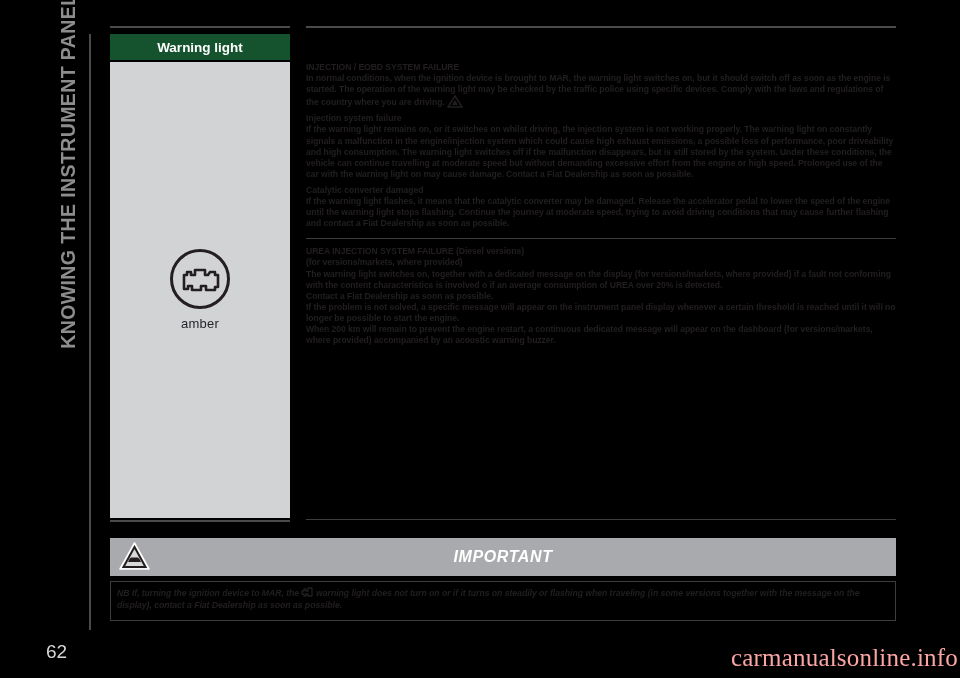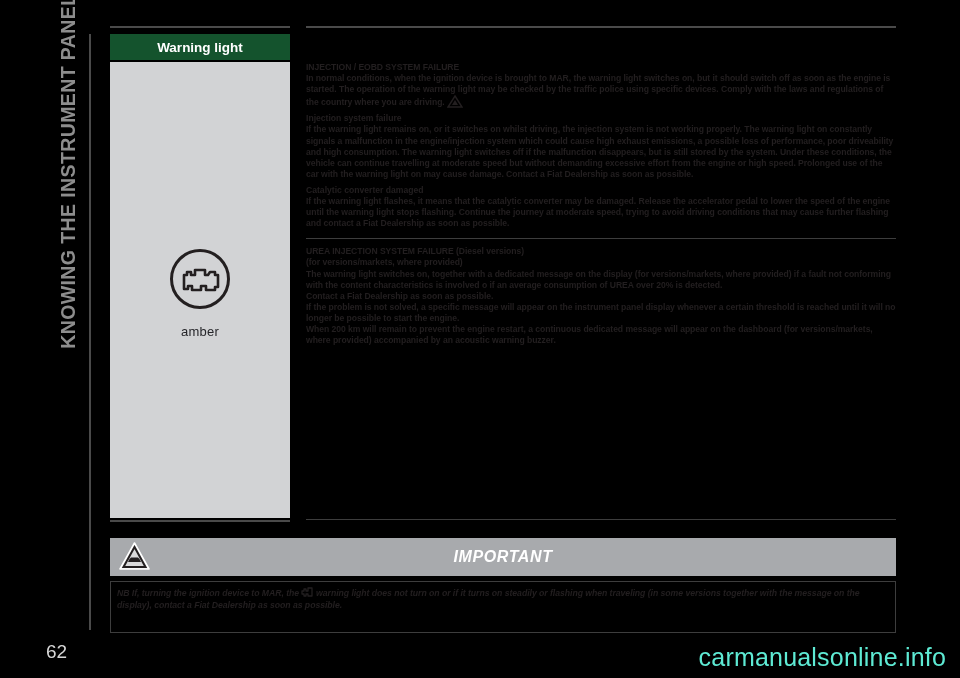--- a/index.html
+++ b/index.html
@@ -109,21 +109,21 @@
     width: 180px;
     text-align: center;
   }
   #engine-icon {
     width: 62px;
     height: 62px;
     margin: 0 auto;
     display: block;
   }
   #engine-icon-label {
-    margin-top: 14px;
+    margin-top: 6px;
     font-size: 13px;
     color: #26262a;
     letter-spacing: 0.2px;
   }
 
   
   #content-col {
     position: absolute;
     left: 306px;
     top: 62px;
@@ -202,21 +202,21 @@
     font-style: italic;
     letter-spacing: 0.6px;
   }
 
   
   #important-box {
     position: absolute;
     left: 110px;
     top: 581px;
     width: 786px;
-    height: 52px;
+    height: 40px;
     border: 1px solid #3d3d3d;
     box-sizing: border-box;
     padding: 5px 6px 0 6px;
   }
   #important-text {
     font-size: 8.7px;
     font-weight: bold;
     font-style: italic;
     color: #231f20;
     line-height: 12.4px;
@@ -226,25 +226,26 @@
     display: inline-block;
     vertical-align: -2px;
     width: 13px;
     height: 11px;
     margin: 0 2px;
   }
 
   
   #watermark {
     position: absolute;
-    right: 14px;
+    right: 2px;
     bottom: 6px;
-    color: #5eead4;
+    color: #fca5a5;
     font-size: 25px;
     letter-spacing: 0.2px;
+    font-family: Liberation Serif, serif;
   }
 </style>
 </head>
 <body>
 
 <div id="chapter-rail">
   <div id="chapter-title">KNOWING THE INSTRUMENT PANEL</div>
   <div id="chapter-rule"></div>
   <div id="page-number">62</div>
 </div>

